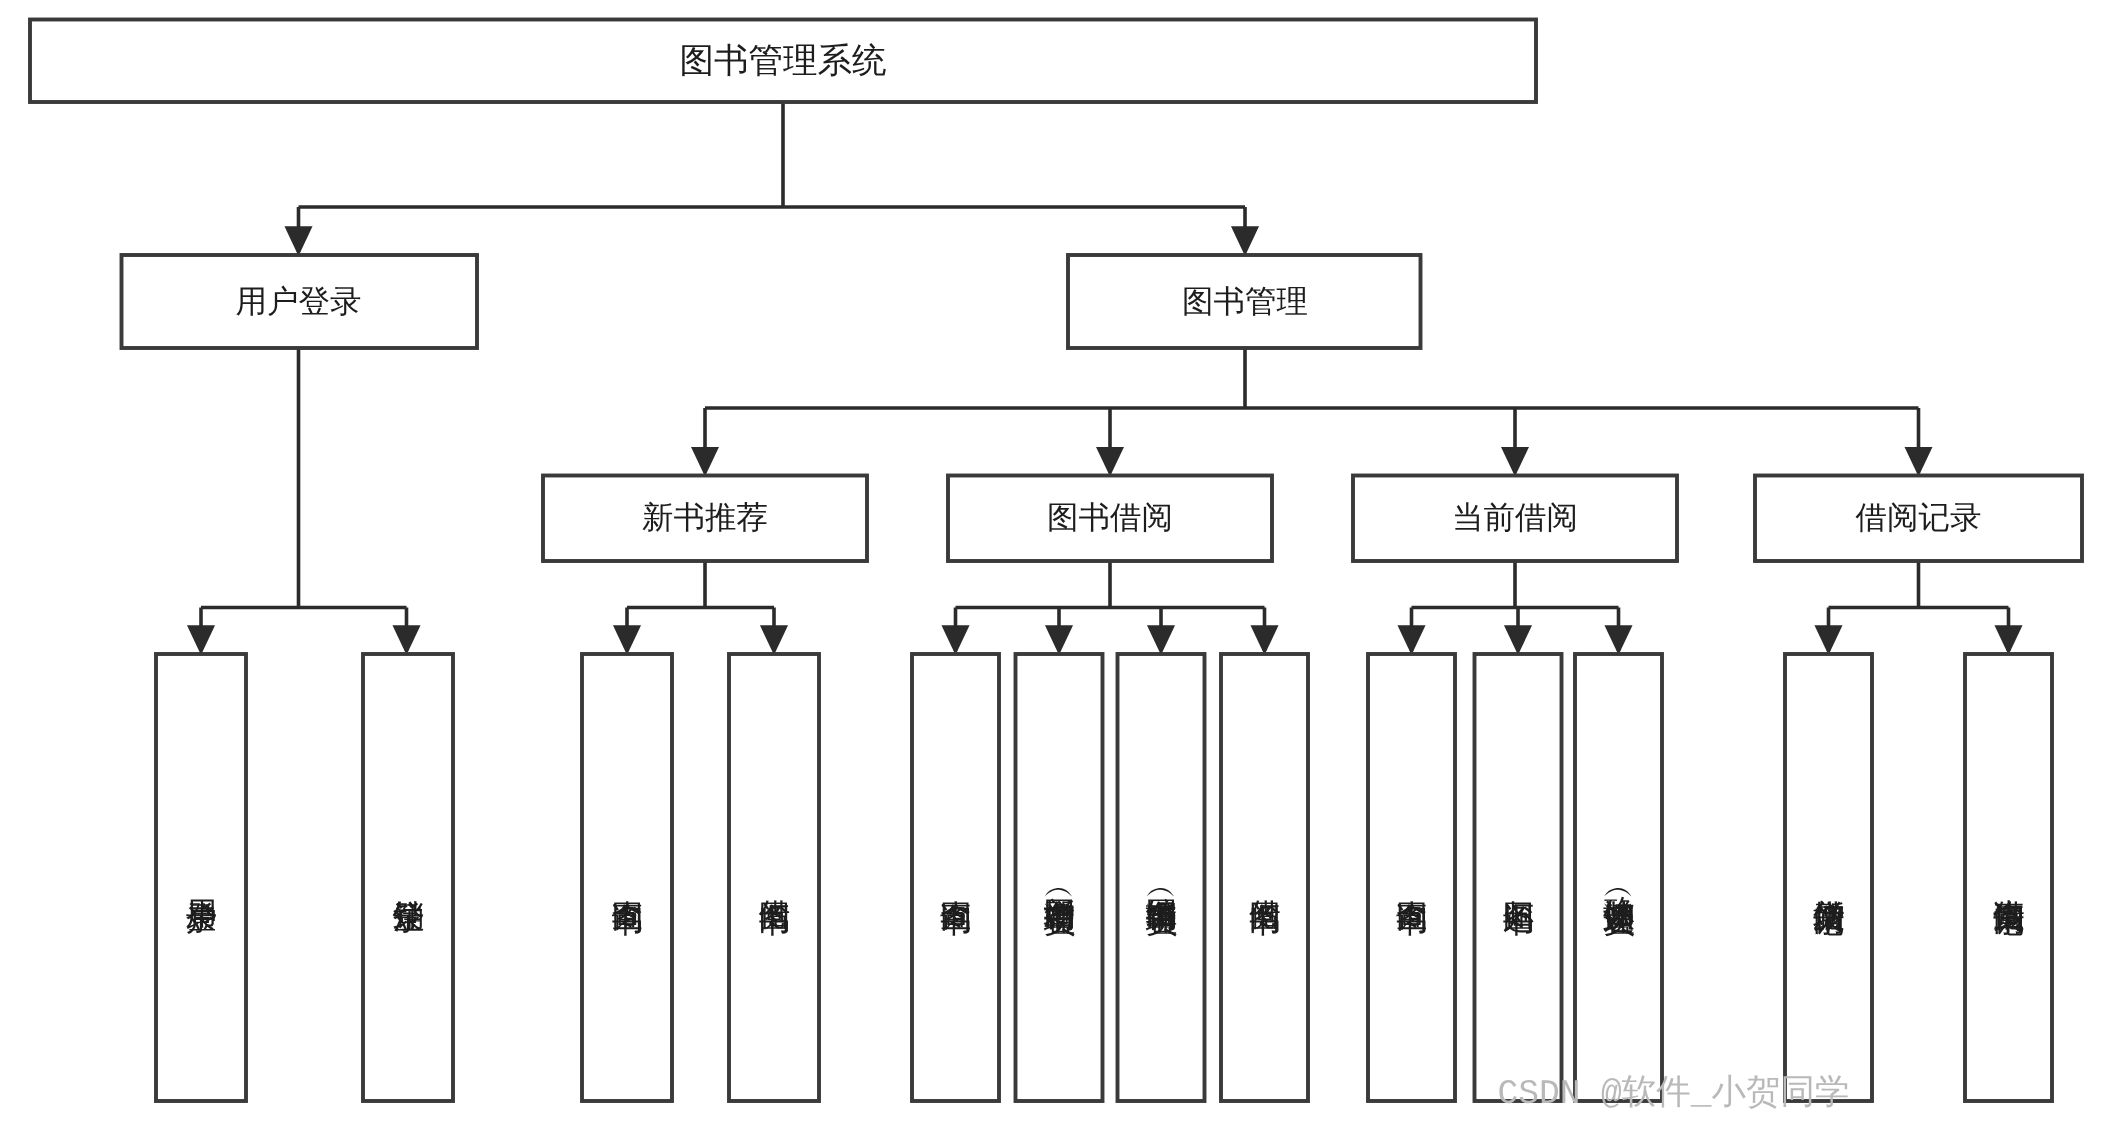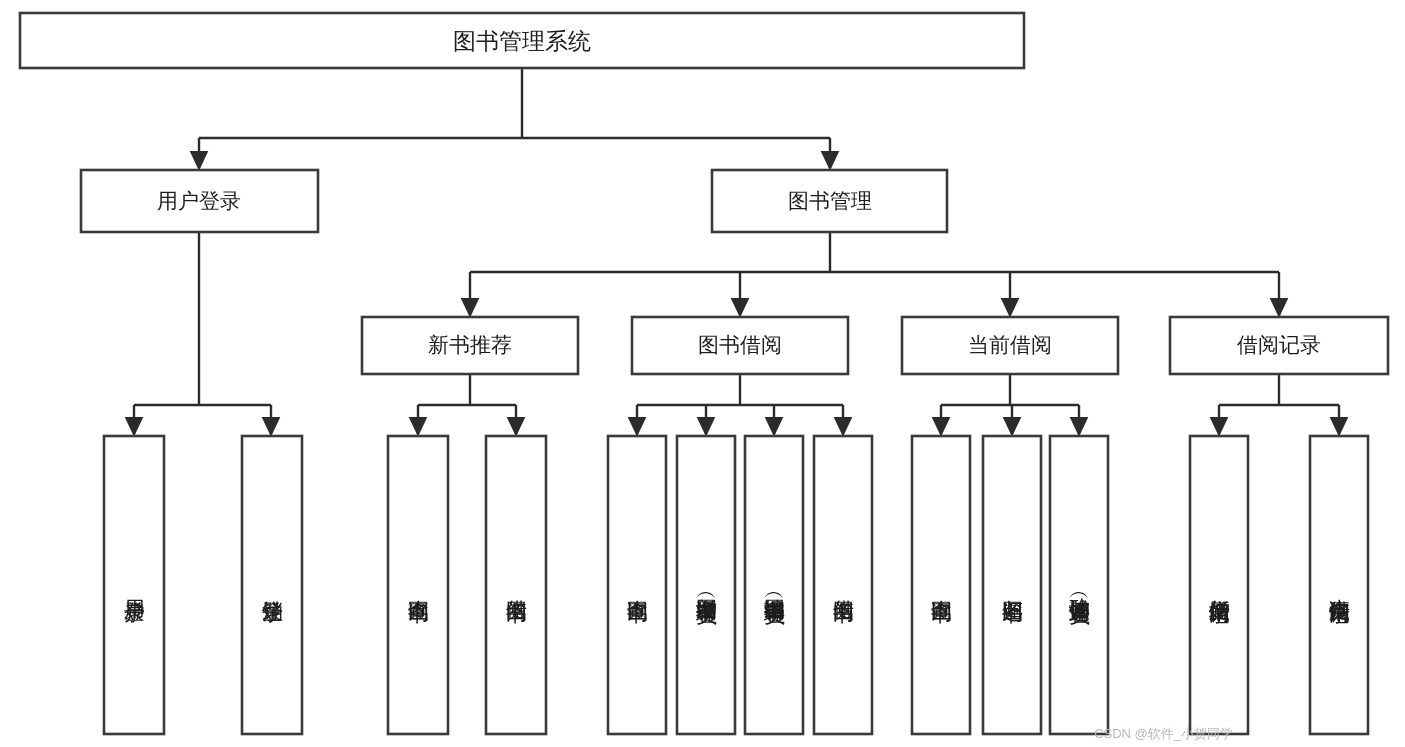--- a/index.html
+++ b/index.html
@@ -24,22 +24,22 @@
     text-orientation:upright;
     font-family:"DejaVu Sans","Liberation Sans",sans-serif;
     font-size:21px;line-height:1.18;color:#1d1d1d;
     display:flex;align-items:center;justify-content:center;
     letter-spacing:1px;
     white-space:nowrap;
     pointer-events:none;
   }
   #watermark{
     position:absolute;right:10px;bottom:4px;
-    font-size:13px;color:#b9b9b9;
-    font-family:Liberation Sans, sans-serif;
+    font-size:23px;color:#b9b9b9;
+    font-family:Liberation Mono, monospace;
     white-space:nowrap;
   }
 </style>
 </head>
 <body>
 
 <div id="diagram-root">
 
   <svg id="flow" viewBox="0 0 1405 747">
     <defs>

